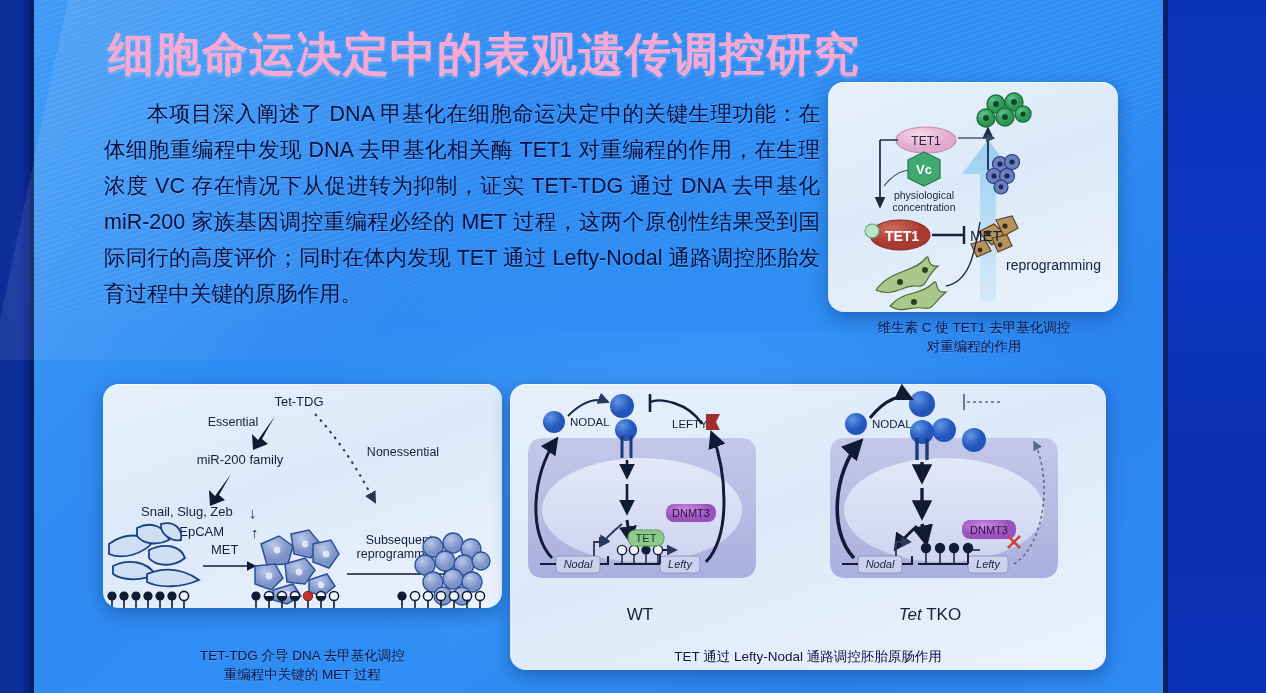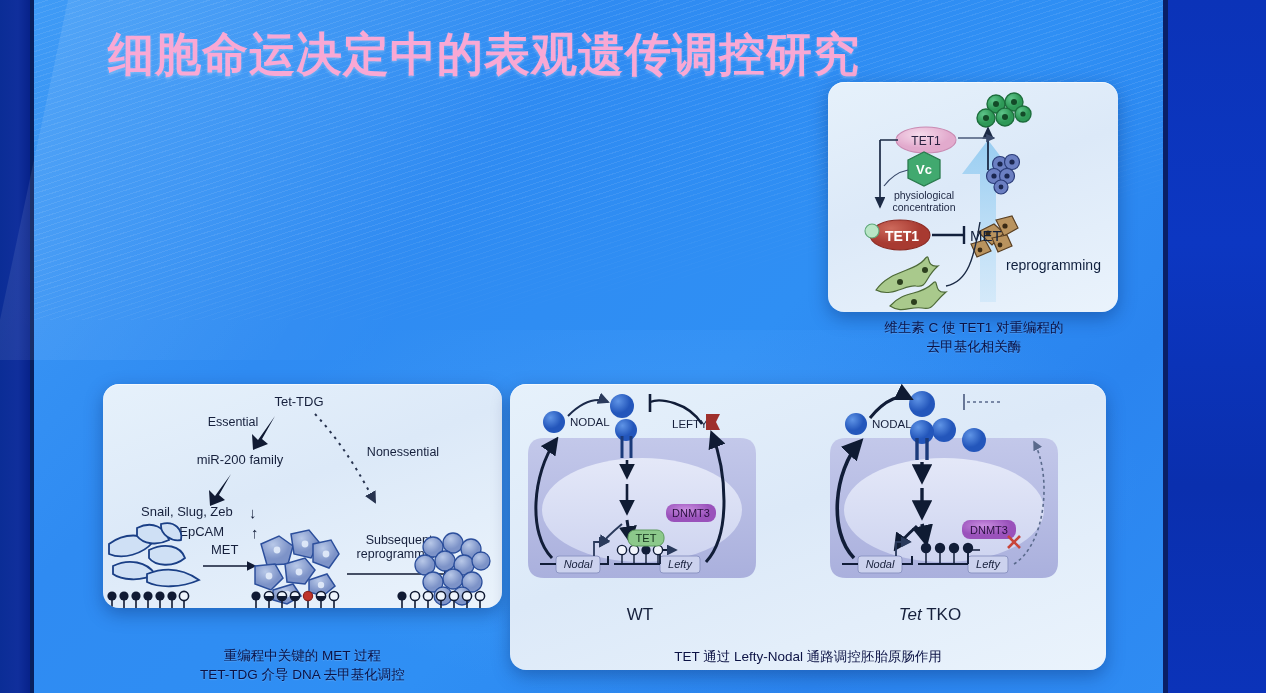--- a/index.html
+++ b/index.html
@@ -84,20 +84,21 @@
   <div class="bg-edge-line"></div>
   <div class="bg-main"></div>
   <div class="bg-hatch"></div>
   <div class="bg-sheen"></div>
   <div class="bg-glow"></div>
   <div class="bg-right-line"></div>
   <div class="bg-right"></div>
 
   <div class="title">细胞命运决定中的表观遗传调控研究</div>
 
+  <div class="body-text">本项目深入阐述了 DNA 甲基化在细胞命运决定中的关键生理功能：在体细胞重编程中发现 DNA 去甲基化相关酶 TET1 对重编程的作用，在生理浓度 VC 存在情况下从促进转为抑制，证实 TET-TDG 通过 DNA 去甲基化 miR-200 家族基因调控重编程必经的 MET 过程，这两个原创性结果受到国际同行的高度评价；同时在体内发现 TET 通过 Lefty-Nodal 通路调控胚胎发育过程中关键的原肠作用。</div>
 
   <div class="panel" id="panel-tr">
     <svg width="290" height="230" viewBox="0 0 290 230">
       <defs>
         <marker id="arrHead" markerWidth="7" markerHeight="7" refX="6" refY="3.2" orient="auto">
           <path d="M0,0 L7,3.2 L0,6.4 z" fill="#1b2a45"></path>
         </marker>
         <marker id="arrHeadThin" markerWidth="7" markerHeight="7" refX="6" refY="3.2" orient="auto">
           <path d="M0,0 L7,3.2 L0,6.4 z" fill="#3a4a6b"></path>
         </marker>
@@ -196,22 +197,22 @@
 
       <path d="M104,153 L136,153" fill="none" stroke="#12203c" stroke-width="2.4"></path>
       <path d="M136,144 L136,162" fill="none" stroke="#12203c" stroke-width="2.4"></path>
       <text class="lbl" x="142" y="159" font-size="15" fill="#12203c">MET</text>
 
       <text class="lbl" x="178" y="188" font-size="14" fill="#10203e">reprogramming</text>
     </svg>
   </div>
 
   <div class="caption" id="cap-tr">
-    <div>维生素 C 使 TET1 对重编程的</div>
-    <div>去甲基化相关酶</div>
+    <div>维生素 C 使 TET1 去甲基化调控</div>
+    <div>对重编程的作用</div>
   </div>
 
   <div class="panel" id="panel-bl">
     <svg width="399" height="250" viewBox="0 0 399 250">
       <defs>
         <marker id="fatArrow" markerWidth="6" markerHeight="6" refX="5" refY="3" orient="auto">
           <path d="M0,0 L6,3 L0,6 z" fill="#101a33"></path>
         </marker>
         <marker id="dotArrow" markerWidth="6" markerHeight="6" refX="5" refY="3" orient="auto">
           <path d="M0,0 L6,3 L0,6 z" fill="#27334f"></path>
@@ -372,22 +373,22 @@
         <circle cx="222" cy="240" r="4.4" fill="#c0342b" stroke="#8a231d" stroke-width="1.2"></circle>
         <text class="lbl" x="232" y="244" font-size="12" fill="#101a33">5fC or 5caC</text>
 
         <circle cx="326" cy="240" r="4.4" fill="#eef4fc" stroke="#101a33" stroke-width="1.5"></circle>
         <text class="lbl" x="336" y="244" font-size="12" fill="#101a33">C</text>
       </g>
     </svg>
   </div>
 
   <div class="caption" id="cap-bl">
+    <div>TET-TDG 介导 DNA 去甲基化调控</div>
     <div>重编程中关键的 MET 过程</div>
-    <div>TET-TDG 介导 DNA 去甲基化调控</div>
   </div>
 
   <div class="panel" id="panel-br">
     <svg width="596" height="250" viewBox="0 0 596 250">
       <defs>
         <marker id="bigArrowHead" markerWidth="6" markerHeight="6" refX="4.6" refY="3" orient="auto">
           <path d="M0,0 L6,3 L0,6 z" fill="#0f1b33"></path>
         </marker>
         <marker id="thinArrowHead" markerWidth="6" markerHeight="6" refX="5" refY="3" orient="auto">
           <path d="M0,0 L6,3 L0,6 z" fill="#2a3a5c"></path>

